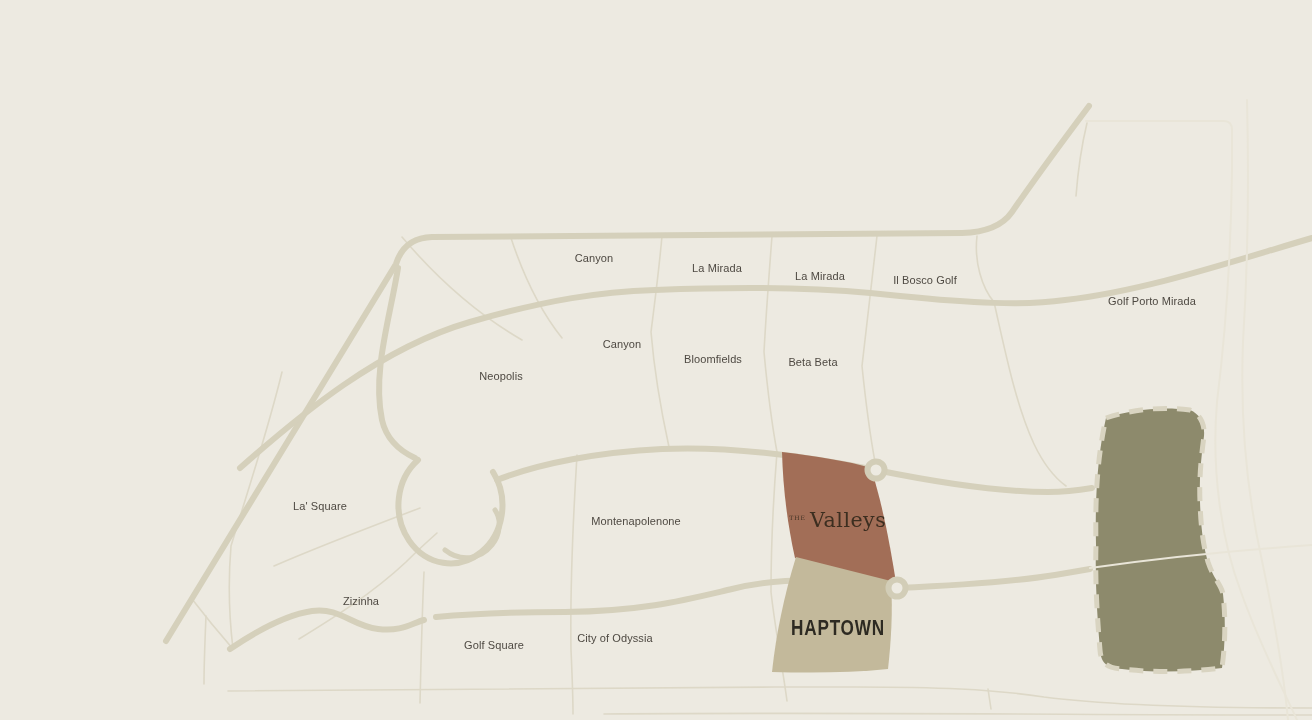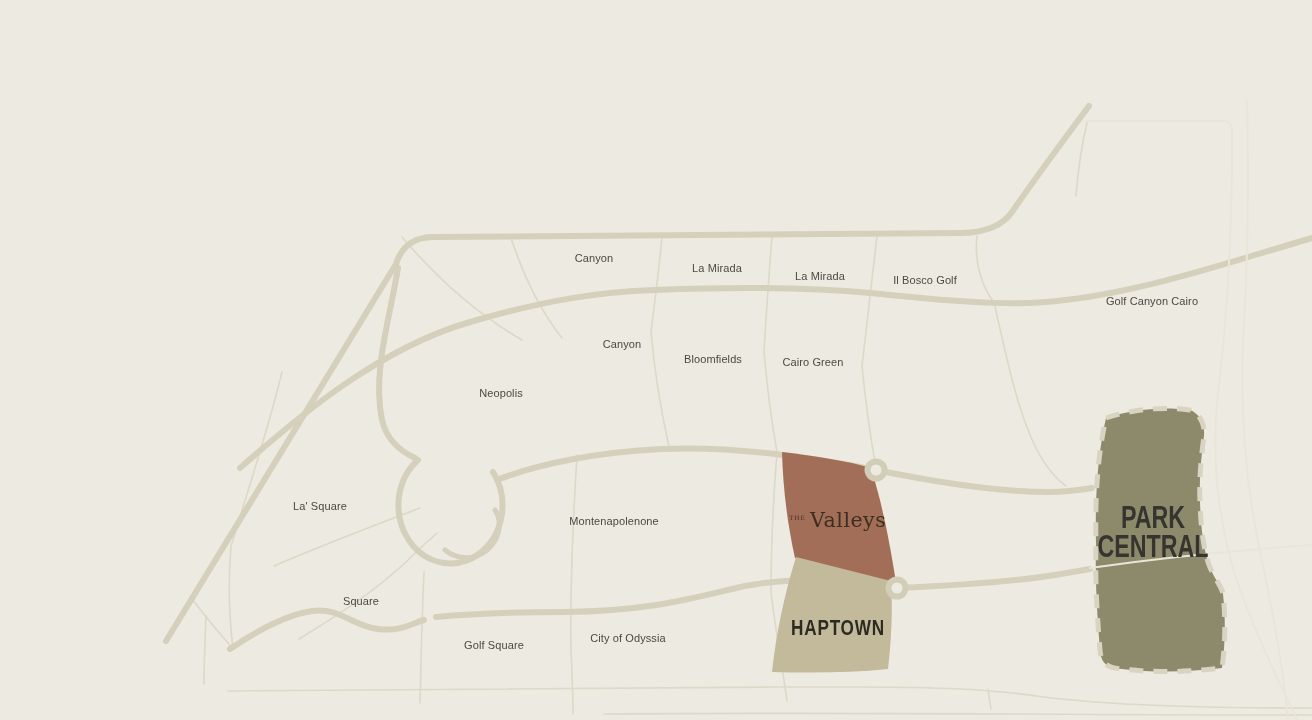--- a/index.html
+++ b/index.html
@@ -85,33 +85,29 @@
     <g>
       <circle cx="876" cy="470" r="8.5" fill="#edeae1" stroke="#d2cdb7" stroke-width="6"></circle>
       <circle cx="897" cy="588" r="8.5" fill="#edeae1" stroke="#d2cdb7" stroke-width="6"></circle>
     </g>
   </svg>
 
   <span class="district-label" style="left:594px;top:258px">Canyon</span>
   <span class="district-label" style="left:717px;top:268px">La Mirada</span>
   <span class="district-label" style="left:820px;top:276px">La Mirada</span>
   <span class="district-label" style="left:925px;top:280px">Il Bosco Golf</span>
-  <span class="district-label" style="left:1152px;top:301px">Golf Canyon Cairo</span>
+  <span class="district-label" style="left:1152px;top:301px">Golf Porto Mirada</span>
   <span class="district-label" style="left:622px;top:344px">Canyon</span>
   <span class="district-label" style="left:713px;top:359px">Bloomfields</span>
-  <span class="district-label" style="left:813px;top:362px">Cairo Green</span>
-  <span class="district-label" style="left:501px;top:393px">Neopolis</span>
+  <span class="district-label" style="left:813px;top:362px">Beta Beta</span>
+  <span class="district-label" style="left:501px;top:376px">Neopolis</span>
   <span class="district-label" style="left:320px;top:506px">La' Square</span>
-  <span class="district-label" style="left:614px;top:521px">Montenapolenone</span>
-  <span class="district-label" style="left:361px;top:601px">Square</span>
+  <span class="district-label" style="left:636px;top:521px">Montenapolenone</span>
+  <span class="district-label" style="left:361px;top:601px">Zizinha</span>
   <span class="district-label" style="left:494px;top:645px">Golf Square</span>
-  <span class="district-label" style="left:628px;top:638px">City of Odyssia</span>
+  <span class="district-label" style="left:615px;top:638px">City of Odyssia</span>
 
   <div class="valleys-logo">
     <span class="the">THE</span><span class="name">Valleys</span>
   </div>
   <div class="haptown-logo">HAPTOWN</div>
-  <div class="parkcentral-logo">
-    <span class="ln">PARK</span>
-    <span class="ln">CENTRAL</span>
-  </div>
 
 </div>
 
 </body></html>

